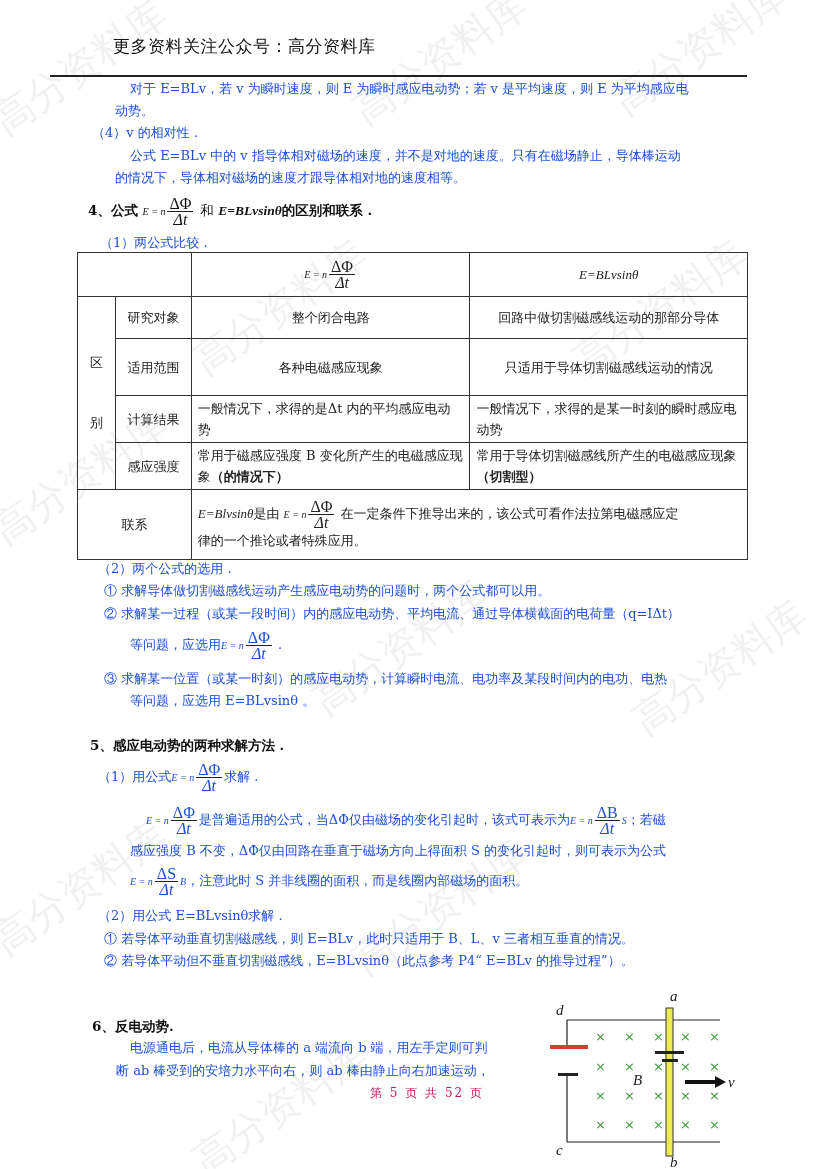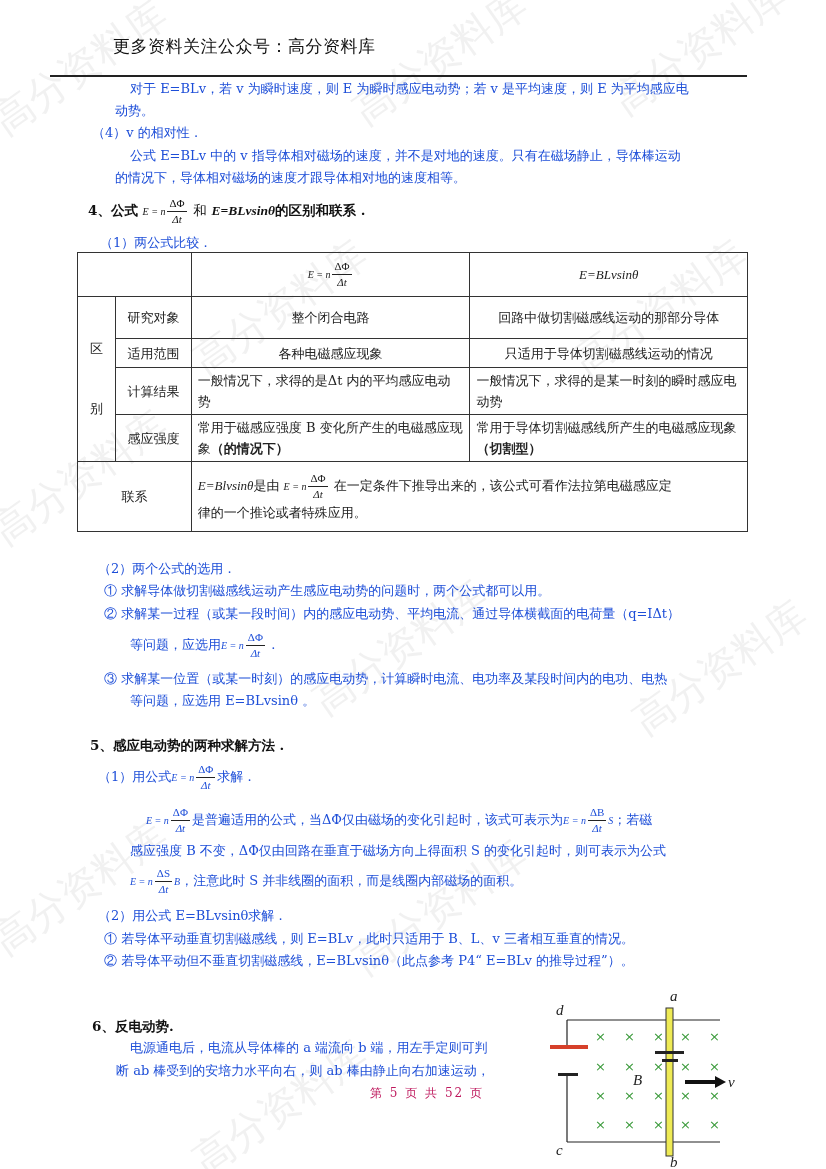--- a/index.html
+++ b/index.html
@@ -4,21 +4,21 @@
 <style>
   html, body { margin:0; padding:0; }
   body { width:826px; height:1169px; background:#ffffff; position:relative; overflow:hidden;
          font-family:"DejaVu Serif","Liberation Serif",serif; color:#1a1a1a; }
   .abs { position:absolute; }
   .header-title { left:113px; top:35px; font-family:"DejaVu Sans","Liberation Sans",sans-serif; font-size:17px; color:#111; letter-spacing:0.5px; }
   .header-rule { left:50px; top:75px; width:697px; height:2px; background:#222; }
   .txt { font-size:13px; line-height:22px; color:#1d4ed8; white-space:nowrap; }
   .i { font-style:italic; font-family:"Liberation Serif","DejaVu Serif",serif; }
   .b { font-weight:bold; }
-  .frac { display:inline-flex; flex-direction:column; align-items:center; vertical-align:middle; font-family:"Liberation Serif",serif; font-size:11px; line-height:15px; margin:0 2px; }
+  .frac { display:inline-flex; flex-direction:column; align-items:center; vertical-align:middle; font-family:"Liberation Serif",serif; font-size:16px; line-height:15px; margin:0 2px; }
   .frac .num { border-bottom:1px solid #222; padding:0 2px; }
   .frac .den { font-style:italic; }
   .eq { font-family:"Liberation Serif",serif; font-style:italic; font-size:10px; }
   .h2 { font-size:13.5px; font-weight:bold; color:#111; }
 
   table.cmp { position:absolute; left:77px; top:252px; width:671px; border-collapse:collapse; font-size:13px; color:#222; }
   table.cmp td { border:1px solid #333; padding:2px 6px; line-height:21px; }
   .c { text-align:center; }
   .wm { position:absolute; font-family:"DejaVu Sans",sans-serif; font-size:40px; color:rgba(180,180,180,0.18); transform:rotate(-35deg); pointer-events:none; white-space:nowrap; }
   .page-no { left:370px; top:1082px; font-size:12px; color:#be185d; letter-spacing:2px; }
@@ -73,21 +73,21 @@
             <span class="den">Δt</span>
           </span></td>
     <td class="c i">E=BLvsinθ</td>
   </tr>
   <tr style="height:42px">
     <td rowspan="4" class="c" style="line-height:60px"><span>区</span><br><span>别</span></td>
     <td class="c">研究对象</td>
     <td class="c">整个闭合电路</td>
     <td class="c">回路中做切割磁感线运动的那部分导体</td>
   </tr>
-  <tr style="height:29px">
+  <tr style="height:57px">
     <td class="c">适用范围</td>
     <td class="c">各种电磁感应现象</td>
     <td class="c">只适用于导体切割磁感线运动的情况</td>
   </tr>
   <tr style="height:44px">
     <td class="c">计算结果</td>
     <td>一般情况下，求得的是Δt 内的平均感应电动势</td>
     <td>一般情况下，求得的是某一时刻的瞬时感应电动势</td>
   </tr>
   <tr style="height:45px">

